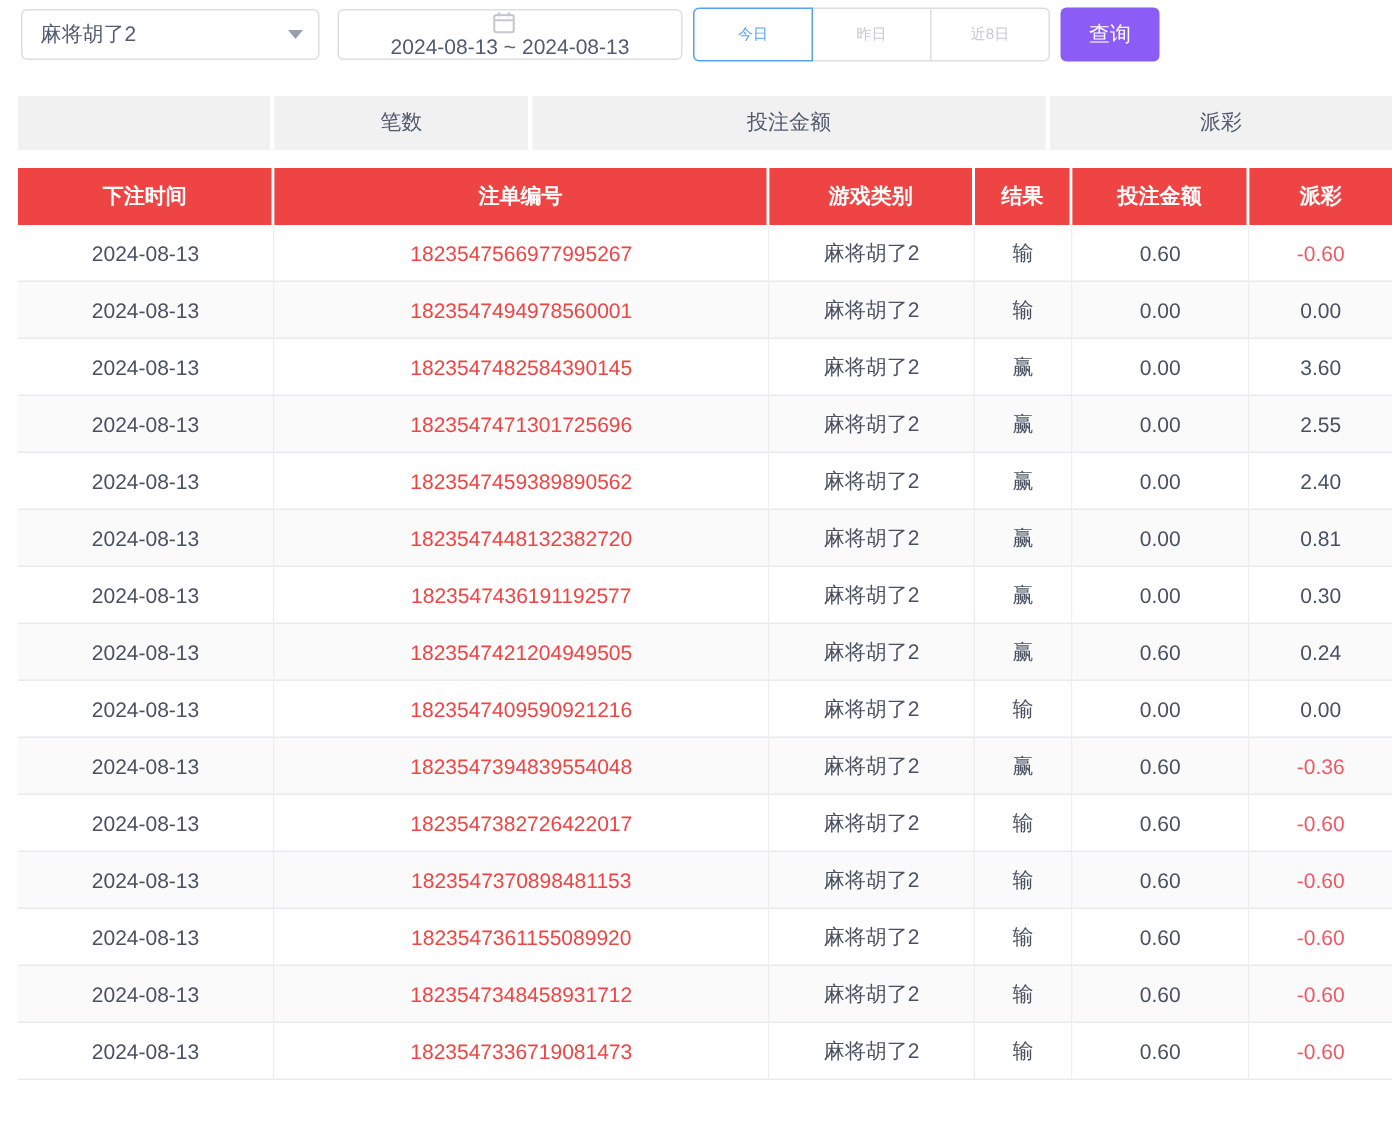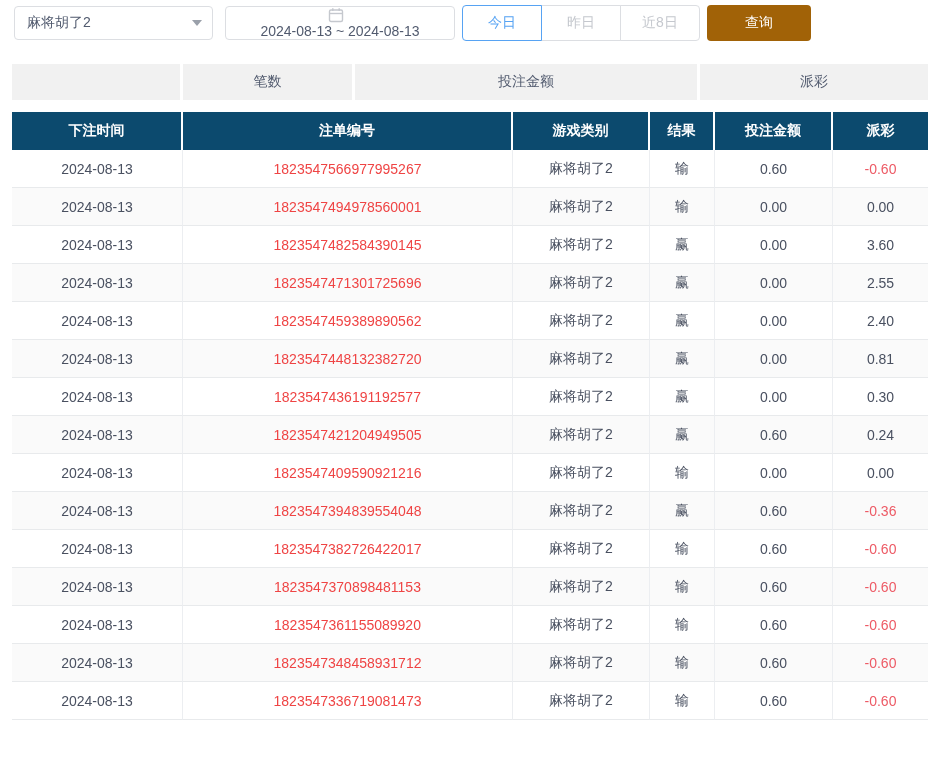--- a/index.html
+++ b/index.html
@@ -11,42 +11,42 @@
   .select-box { width:199px; height:34px; border:1px solid #dcdee2; border-radius:4px;
     display:flex; align-items:center; justify-content:space-between; padding:0 10px 0 12px;
     color:#515a6e; cursor:pointer; background:#fff; }
   .caret { width:0; height:0; border-left:5px solid transparent; border-right:5px solid transparent;
     border-top:6px solid #9aa0aa; display:inline-block; }
   .date-box { width:230px; height:34px; border:1px solid #dcdee2; border-radius:4px;
     display:flex; align-items:center; margin-left:12px; padding:0 8px; color:#515a6e; background:#fff;flex-direction:column; }
   .date-box svg { margin-right:8px; flex:0 0 auto; }
   .btn-group { display:flex; margin-left:7px; }
   .qbtn { height:36px; width:80px; background:#fff; border:1px solid #dcdee2; color:#c5c8ce;
-    font-size:14px; cursor:pointer; margin-left:-1px; position:relative; font-family:Liberation Sans, sans-serif; }
+    font-size:10px; cursor:pointer; margin-left:-1px; position:relative; font-family:Liberation Sans, sans-serif; }
   .qbtn:first-child { border-radius:4px 0 0 4px; margin-left:0; }
   .qbtn:last-child { border-radius:0 4px 4px 0; }
   .qbtn.active { color:#57a3f3; border-color:#57a3f3; z-index:2; }
-  .query-btn { height:36px; width:104px; margin-left:7px; background:#a16207; color:#fff;
+  .query-btn { height:36px; width:66px; margin-left:7px; background:#8b5cf6; color:#fff;
     border:none; border-radius:4px; font-size:14px; cursor:pointer; font-family:inherit; }
 
   
   table { border-collapse:separate; border-spacing:0; table-layout:fixed; width:916px; margin-left:12px; }
   td,th { text-align:center; overflow:hidden; white-space:nowrap; font-weight:normal; }
 
   
   .summary { margin-top:22px; }
   .summary th { background:#f1f1f1; height:36px; color:#515a6e; border-right:3px solid #fff; }
   .summary th:last-child { border-right:none; }
   .summary td { height:42px; background:#fff; border-bottom:1px solid #e8eaec;
     border-right:1px solid #f3f3f3; }
   .summary td:last-child { border-right:none; }
 
   
   .bets { margin-top:12px; }
-  .bets th { background:#0c4a6e; color:#fff; height:38px; font-weight:bold;
+  .bets th { background:#ef4444; color:#fff; height:38px; font-weight:bold;
     border-right:2px solid #fff; }
   .bets th:last-child { border-right:none; }
   .bets td { height:38px; background:#fff; border-bottom:1px solid #e8eaec;
     border-right:1px solid #eceef1; }
   .bets td:last-child { border-right:none; }
   .bets tr.stripe td { background:#fafafa; }
   .bet-id { color:#ef4444; }
   .neg { color:#ed5a65; }
 </style>
 </head>

